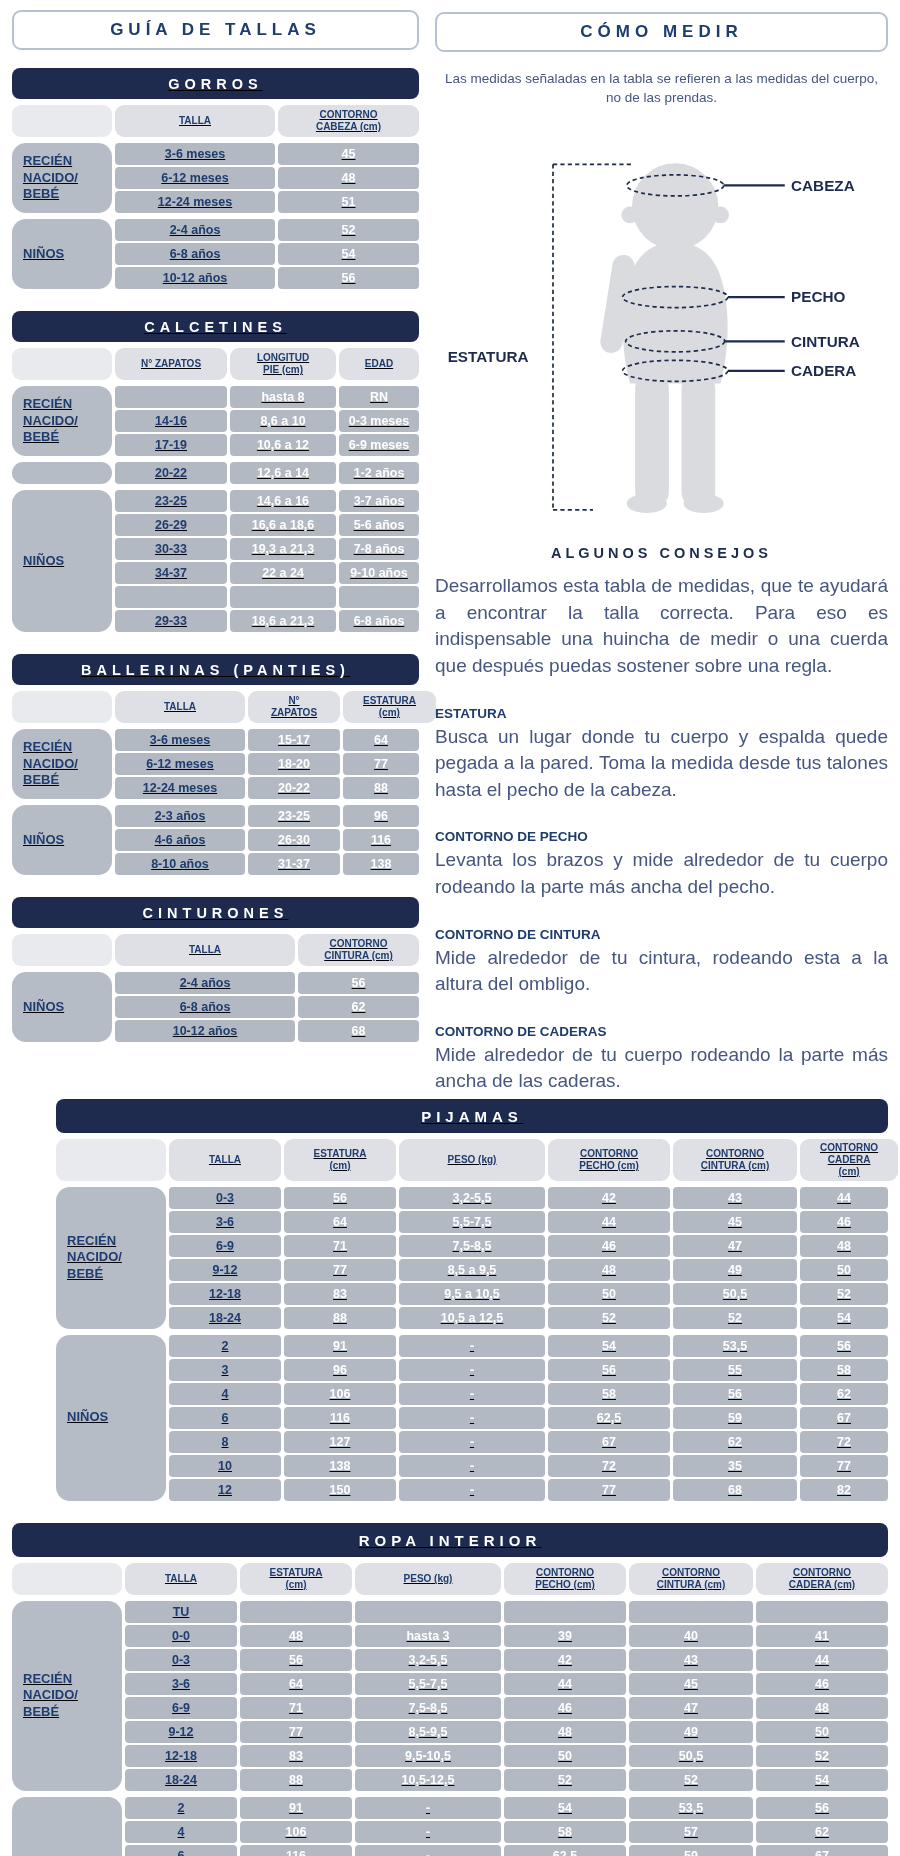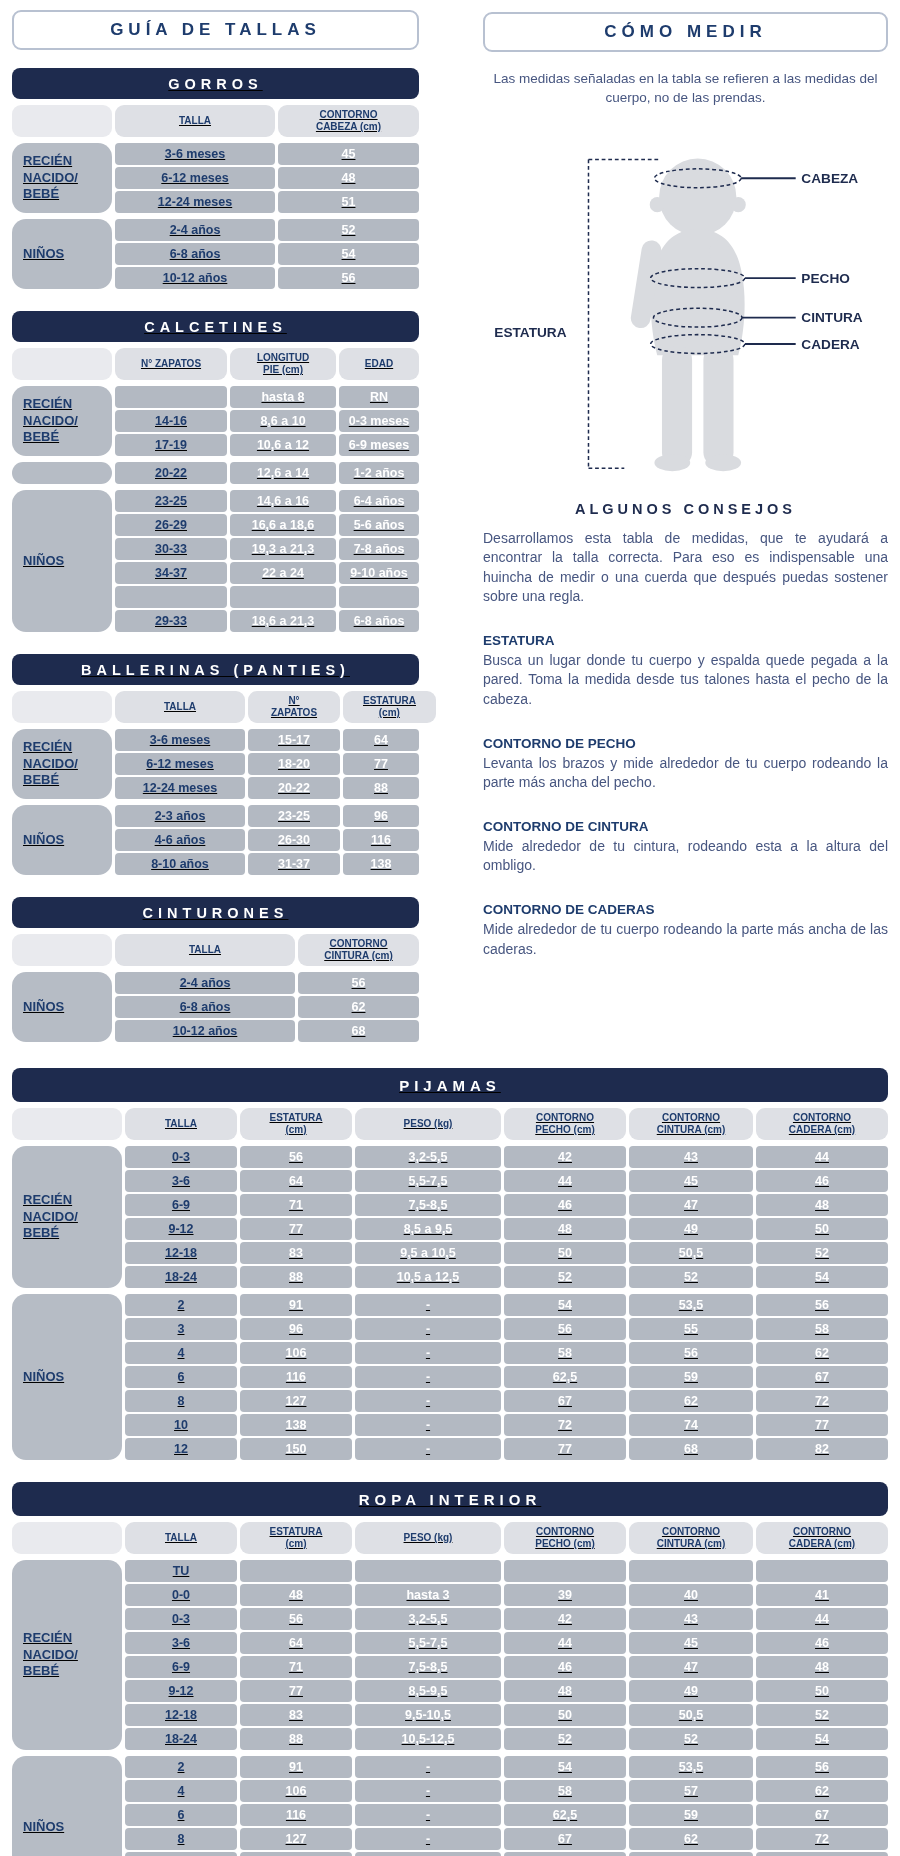--- a/index.html
+++ b/index.html
@@ -10,21 +10,21 @@
     --label:#b6bcc5;
     --th:#dee0e5;
     --corner:#e9eaee;
     --sil:#d9dbdf;
     --box-border:#b8c1d1;
   }
   *{box-sizing:border-box;}
   html,body{margin:0;padding:0;background:#fff;}
   body{width:900px;font-family:"Liberation Sans","DejaVu Sans",sans-serif;}
   .page{padding:10px 12px 16px;}
-  .top-grid{display:grid;grid-template-columns:407px 1fr;column-gap:64px;}
+  .top-grid{display:grid;grid-template-columns:407px 1fr;column-gap:16px;}
   .title-box{border:2px solid var(--box-border);border-radius:9px;text-align:center;
     color:var(--navy);font-weight:bold;font-size:17px;letter-spacing:5px;padding:8px 0;margin-bottom:18px;}
   .tbl{margin-bottom:22px;text-decoration:underline;}
   .bar{background:var(--bar);color:#fff;border-radius:8px;text-align:center;font-weight:bold;
     letter-spacing:5px;font-size:14.5px;padding:8px 0 7px;}
   .band{display:grid;column-gap:3px;row-gap:2px;margin-top:6px;}
   .corner{background:var(--corner);border-radius:9px;min-height:32px;}
   .th{background:var(--th);border-radius:9px;color:var(--navy);font-weight:bold;font-size:10px;
     line-height:1.2;display:flex;align-items:center;justify-content:center;text-align:center;
     padding:3px 20px;min-height:32px;}
@@ -32,21 +32,21 @@
     font-size:13px;line-height:1.3;display:flex;align-items:center;padding:6px 8px 6px 11px;}
   .td{background:var(--cell);border-radius:4px;display:flex;align-items:center;justify-content:center;
     font-weight:bold;font-size:12.5px;}
   .td.navy{color:var(--navy);}
   .td.white{color:#fff;}
   .col-right{padding-top:2px;}
   .intro{color:var(--body);font-size:13.5px;text-align:center;line-height:1.4;margin:16px 4px 0;}
   .figure{display:block;width:100%;height:auto;margin:10px 0 4px;}
   .consejos-title{text-align:center;color:var(--bar);font-weight:bold;letter-spacing:4px;
     font-size:14.5px;margin:6px 0 12px;}
-  .consejos,.tip-text{color:var(--body);font-size:14px;line-height:1.4;text-align:justify;margin:0;}
+  .consejos,.tip-text{color:var(--body);font-size:19px;line-height:1.4;text-align:justify;margin:0;}
   .tip{margin-top:26px;}
   .tip-title{color:var(--navy);font-weight:bold;font-size:13.5px;margin-bottom:3px;}
   .wide .bar{font-size:15px;padding:9px 0 8px;}
   svg text{font-family:"Liberation Sans","DejaVu Sans",sans-serif;}
 </style>
 </head>
 <body>
 
 <div class="page">
 
@@ -108,21 +108,21 @@
             <div class="band group" style="grid-template-columns: 100px 112px 106px 1fr; grid-template-rows: repeat(1, 22px);">
               <div class="glabel" style="grid-row: 1 / span 1;"></div>
               <div class="td navy">20-22</div>
               <div class="td white">12,6 a 14</div>
               <div class="td white">1-2 años</div>
             </div>
             <div class="band group" style="grid-template-columns: 100px 112px 106px 1fr; grid-template-rows: repeat(6, 22px);">
               <div class="glabel" style="grid-row: 1 / span 6;">NIÑOS</div>
               <div class="td navy">23-25</div>
               <div class="td white">14,6 a 16</div>
-              <div class="td white">6-4 años</div>
+              <div class="td white">3-7 años</div>
               <div class="td navy">26-29</div>
               <div class="td white">16,6 a 18,6</div>
               <div class="td white">5-6 años</div>
               <div class="td navy">30-33</div>
               <div class="td white">19,3 a 21,3</div>
               <div class="td white">7-8 años</div>
               <div class="td navy">34-37</div>
               <div class="td white">22 a 24</div>
               <div class="td white">9-10 años</div>
               <div class="td navy"></div>
@@ -248,21 +248,21 @@
         <div class="tip-title">CONTORNO DE CINTURA</div>
         <p class="tip-text">Mide alrededor de tu cintura, rodeando esta a la altura del ombligo.</p>
       </div>
       <div class="tip">
         <div class="tip-title">CONTORNO DE CADERAS</div>
         <p class="tip-text">Mide alrededor de tu cuerpo rodeando la parte más ancha de las caderas.</p>
       </div>
     </div>
   </div>
 
-  <section class="tbl wide" style="margin-top:4px;">
+  <section class="tbl wide" style="margin-top:4px;margin-left:44px;">
     <div class="bar">PIJAMAS</div>
     <div>
         <div class="band head" style="grid-template-columns: 110px 112px 112px 146px 122px 124px 1fr;">
           <div class="corner"></div>
           <div class="th">TALLA</div>
           <div class="th">ESTATURA (cm)</div>
           <div class="th">PESO (kg)</div>
           <div class="th">CONTORNO PECHO (cm)</div>
           <div class="th">CONTORNO CINTURA (cm)</div>
           <div class="th">CONTORNO CADERA (cm)</div>
@@ -335,21 +335,21 @@
           <div class="td navy">8</div>
           <div class="td white">127</div>
           <div class="td white">-</div>
           <div class="td white">67</div>
           <div class="td white">62</div>
           <div class="td white">72</div>
           <div class="td navy">10</div>
           <div class="td white">138</div>
           <div class="td white">-</div>
           <div class="td white">72</div>
-          <div class="td white">74</div>
+          <div class="td white">35</div>
           <div class="td white">77</div>
           <div class="td navy">12</div>
           <div class="td white">150</div>
           <div class="td white">-</div>
           <div class="td white">77</div>
           <div class="td white">68</div>
           <div class="td white">82</div>
         </div>
       </div>
   </section>

